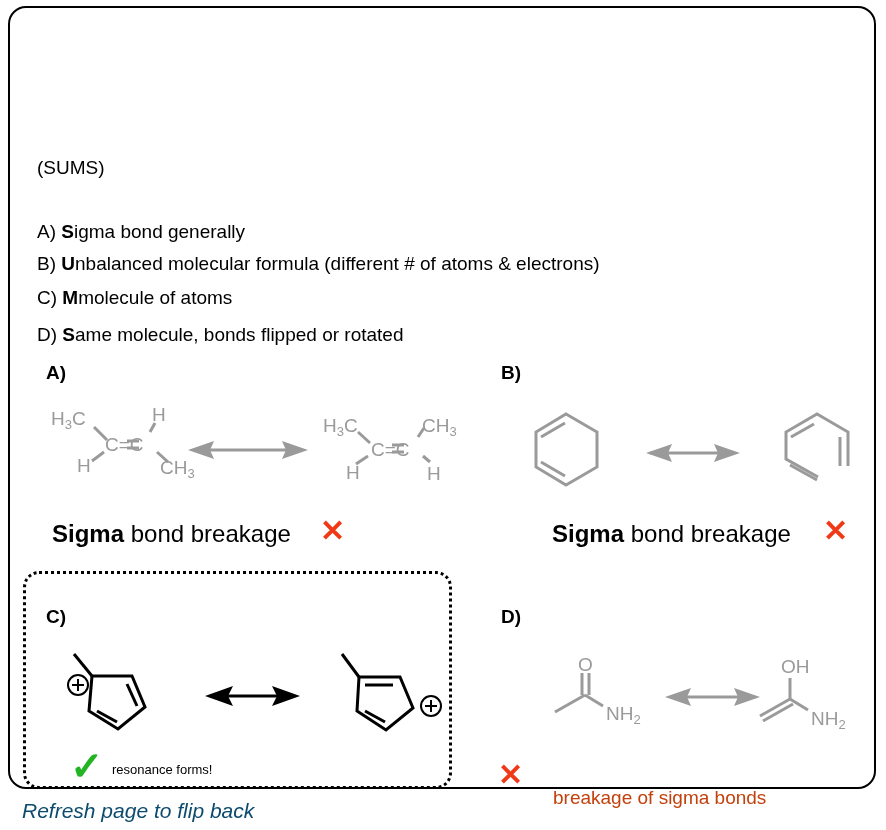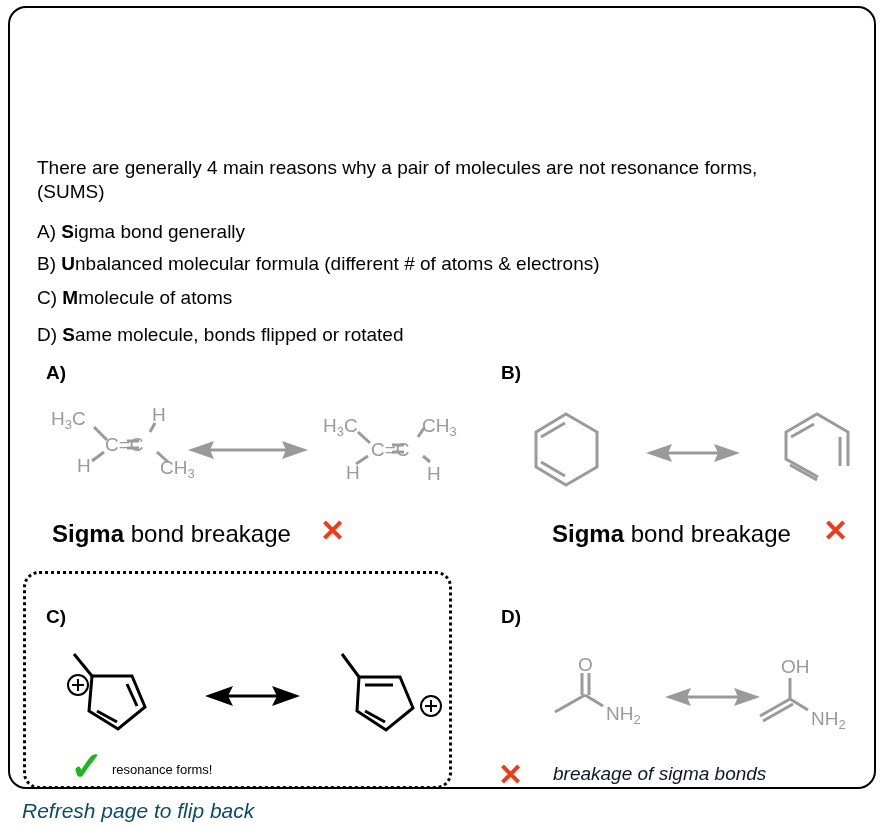--- a/index.html
+++ b/index.html
@@ -21,21 +21,20 @@
   .footer-right { position: absolute; right: 10px; top: 799px; font-size: 21px; color: #404040; margin-top: 44px; }
   svg { position: absolute; overflow: visible; }
   .gtext { font-family: "Liberation Sans", sans-serif; fill: #9a9a9a; font-size: 19px; }
 </style>
 </head>
 <body>
 
 <div class="card"></div>
 
 <div class="intro">
-  <div>There are generally 4 main reasons why a pair of molecules are not resonance forms,</div>
   <div>(SUMS)</div>
 </div>
 
 <div class="reason" style="top:220px"><span>A) </span><b>S</b><span>igma bond generally</span></div>
 <div class="reason" style="top:252px"><span>B) </span><b>U</b><span>nbalanced molecular formula (different  # of atoms &amp; electrons)</span></div>
 <div class="reason" style="top:286px"><span>C) </span><b>M</b><span>molecule of atoms</span></div>
 <div class="reason" style="top:323px"><span>D) </span><b>S</b><span>ame molecule, bonds flipped or rotated</span></div>
 
 <div class="sec-label" style="left:46px;top:362px">A)</div>
 <svg style="left:0;top:0" width="886" height="830">
@@ -131,16 +130,16 @@
     <line x1="790" y1="699" x2="790" y2="678"></line>
   </g>
   <polygon points="665,697 691,688 687,697 691,706" fill="#9a9a9a"></polygon>
   <polygon points="760,697 734,688 738,697 734,706" fill="#9a9a9a"></polygon>
   <text class="gtext" x="578" y="671">O</text>
   <text class="gtext" x="606" y="720">NH<tspan font-size="13" dy="4">2</tspan></text>
   <text class="gtext" x="781" y="673">OH</text>
   <text class="gtext" x="811" y="725">NH<tspan font-size="13" dy="4">2</tspan></text>
 </svg>
 <div class="xmark" style="left:498px;top:760px">✕</div>
-<div class="caption" style="left:553px;top:763px;font-size:19px;font-style:italic;color:#0f172a">breakage of sigma bonds</div>
+<div class="caption" style="left:553px;top:787px;font-size:19px;color:#c2410c">breakage of sigma bonds</div>
 
 <div class="footer-left">Refresh page to flip back</div>
 <div class="footer-right">MOC Quiz ID: 0006</div>
 
 </body></html>

